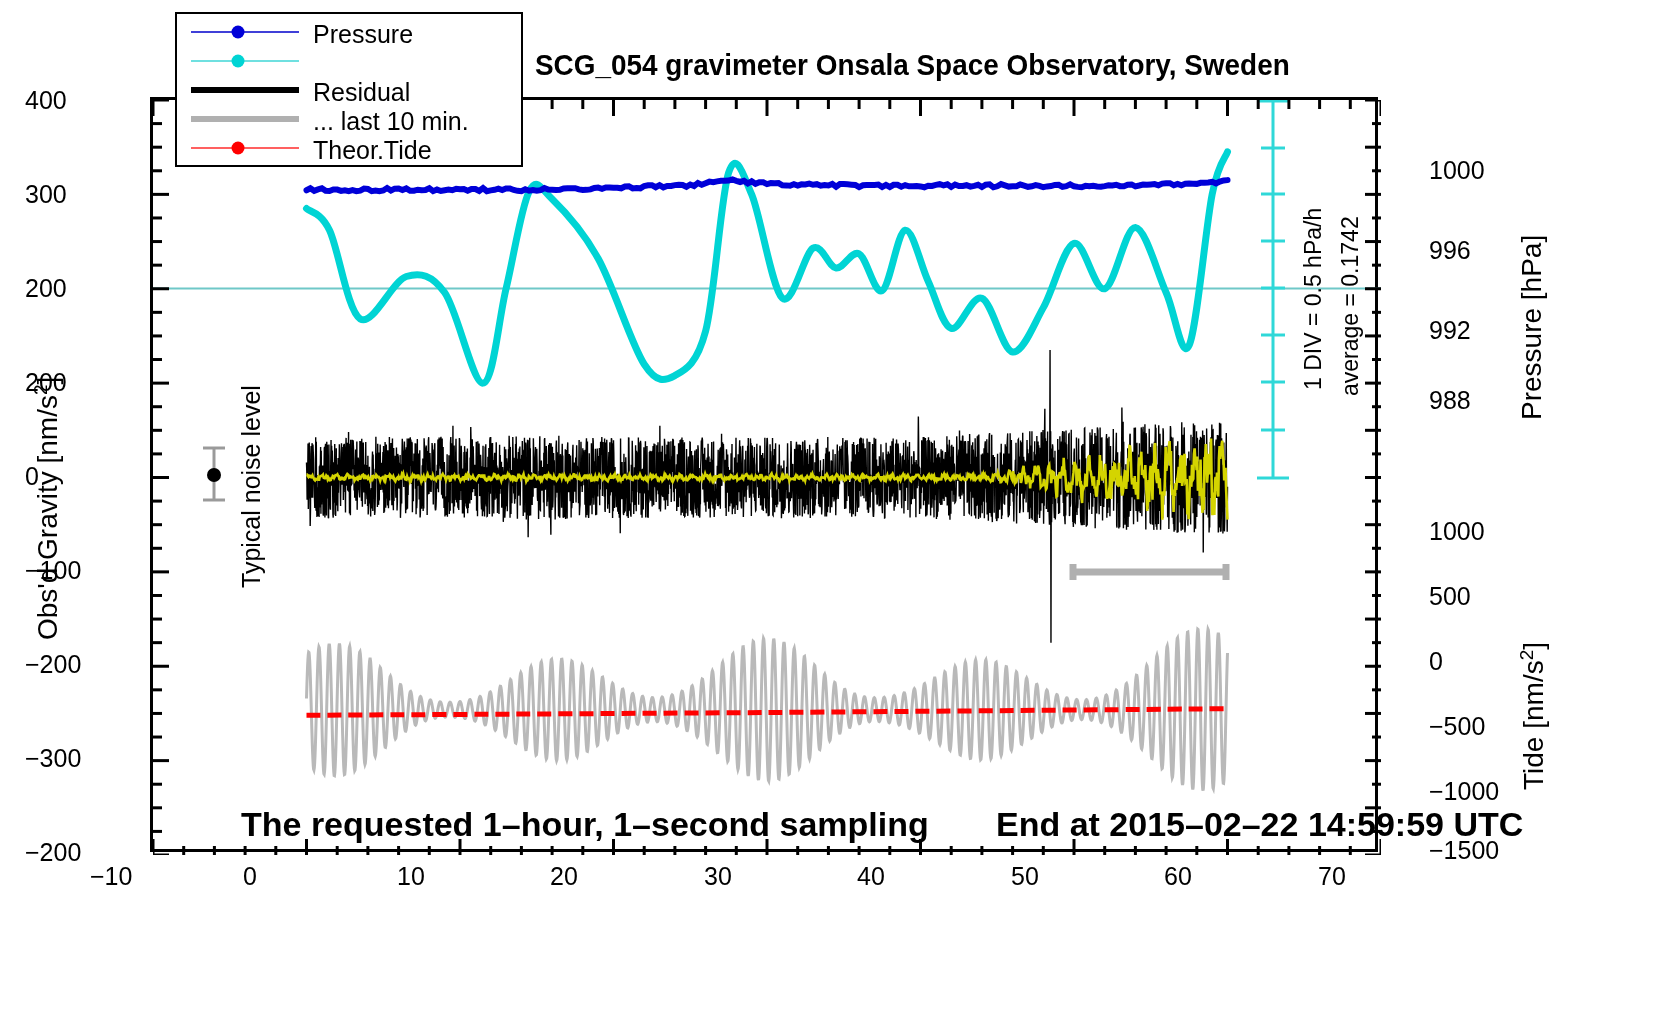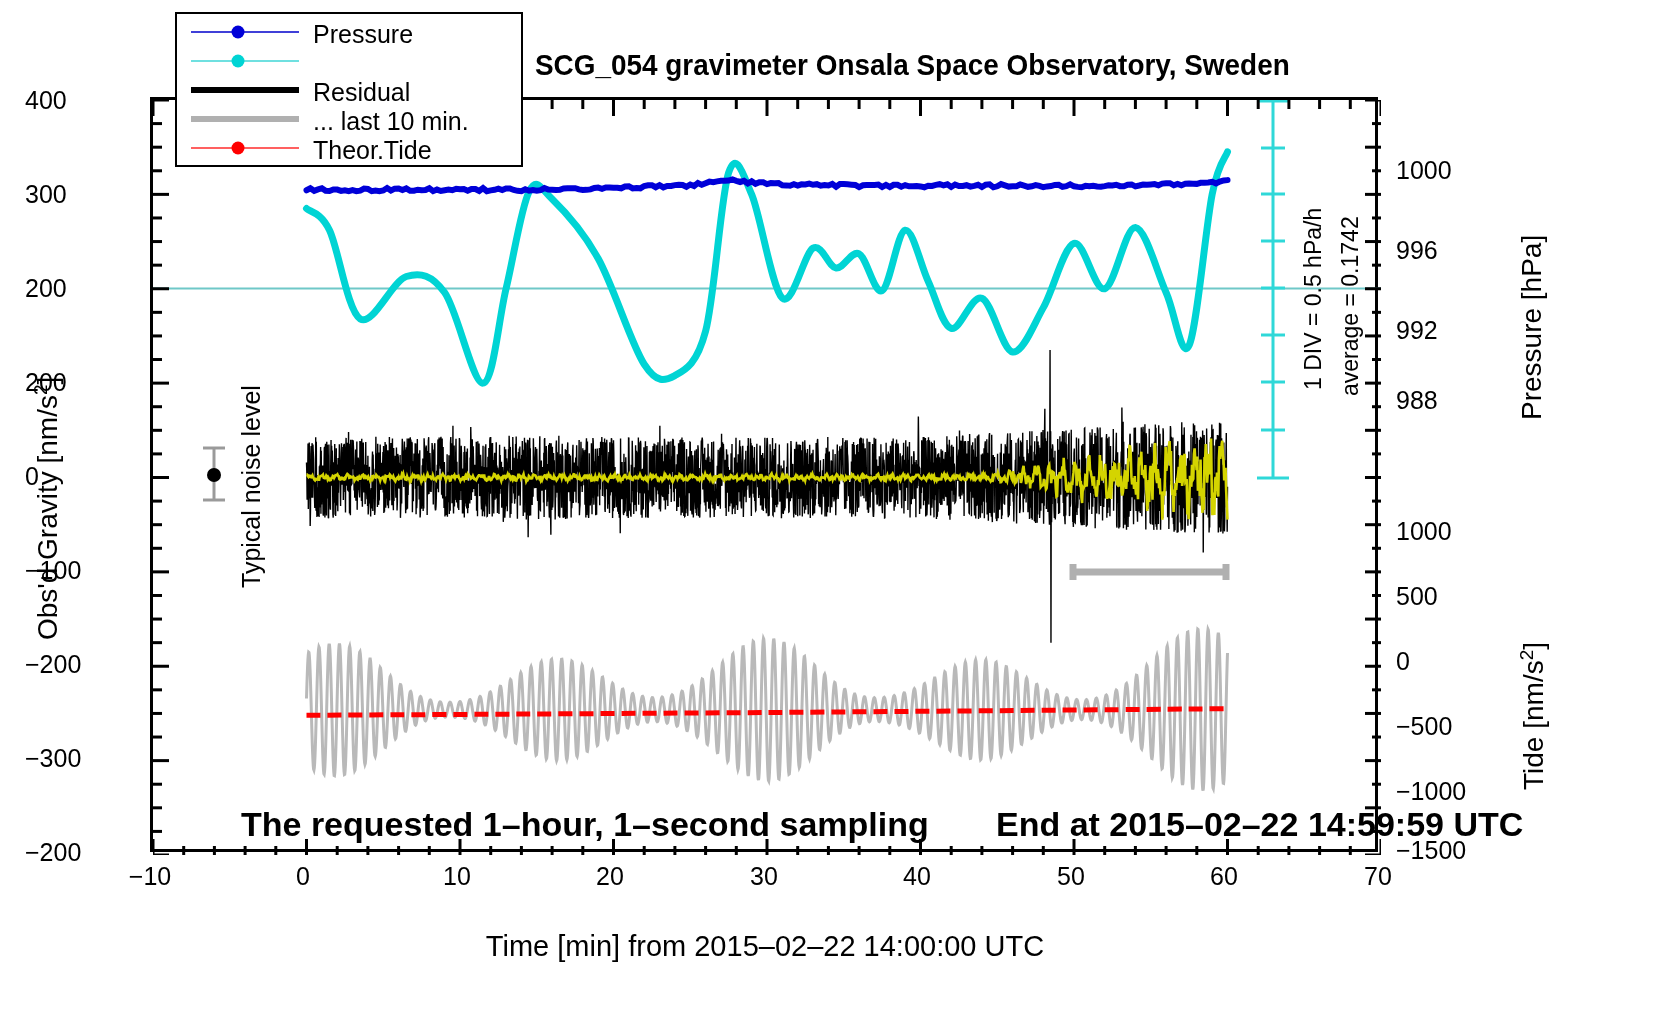--- a/index.html
+++ b/index.html
@@ -11,23 +11,23 @@
   
   #plot-frame{
     position:absolute;left:150px;top:97px;width:1228px;height:755px;
     border:3px solid #000;box-sizing:border-box;background:transparent;
   }
   #plot-svg{position:absolute;left:0;top:0;}
 
   
   .ylab{position:absolute;font-size:25px;text-align:left;width:110px;
         line-height:25px;}
-  .xlab{position:absolute;font-size:25px;text-align:center;width:120px;}
+  .xlab{position:absolute;font-size:25px;text-align:left;width:120px;}
   .rlab{position:absolute;font-size:25px;text-align:left;width:120px;
-        line-height:25px;}
+        line-height:25px;margin-left:33px;}
 
   
   .rot{position:absolute;transform-origin:0 0;transform:rotate(-90deg);
        white-space:nowrap;font-size:28px;}
   .rot-small{position:absolute;transform-origin:0 0;transform:rotate(-90deg);
        white-space:nowrap;font-size:23px;}
 
   
   #chart-title{position:absolute;left:535px;top:48px;font-size:30px;
       font-weight:bold;white-space:nowrap;
@@ -294,21 +294,20 @@
   <div class="xlab" style="left:90px;top:862px">−10</div>
   <div class="xlab" style="left:243px;top:862px">0</div>
   <div class="xlab" style="left:397px;top:862px">10</div>
   <div class="xlab" style="left:550px;top:862px">20</div>
   <div class="xlab" style="left:704px;top:862px">30</div>
   <div class="xlab" style="left:857px;top:862px">40</div>
   <div class="xlab" style="left:1011px;top:862px">50</div>
   <div class="xlab" style="left:1164px;top:862px">60</div>
   <div class="xlab" style="left:1318px;top:862px">70</div>
 
-  <div id="xaxis-title">Time [min] from 2015–02–22 14:00:00 UTC</div>
 
   <div class="rlab" style="left:1396px;top:158px">1000</div>
   <div class="rlab" style="left:1396px;top:238px">996</div>
   <div class="rlab" style="left:1396px;top:318px">992</div>
   <div class="rlab" style="left:1396px;top:388px">988</div>
 
   <div class="rot" style="left:1516px;top:420px">Pressure [hPa]</div>
 
   <div class="rlab" style="left:1396px;top:519px">1000</div>
   <div class="rlab" style="left:1396px;top:584px">500</div>

